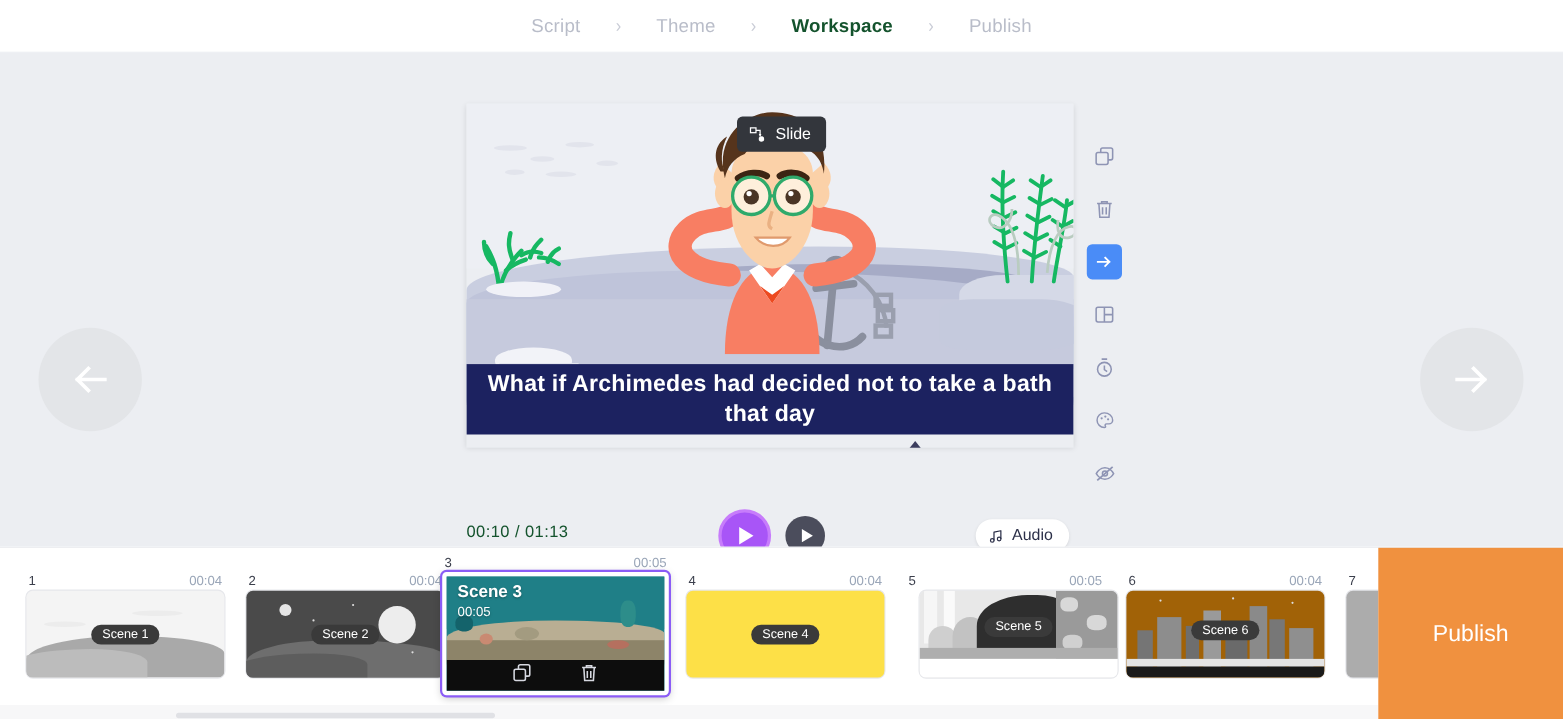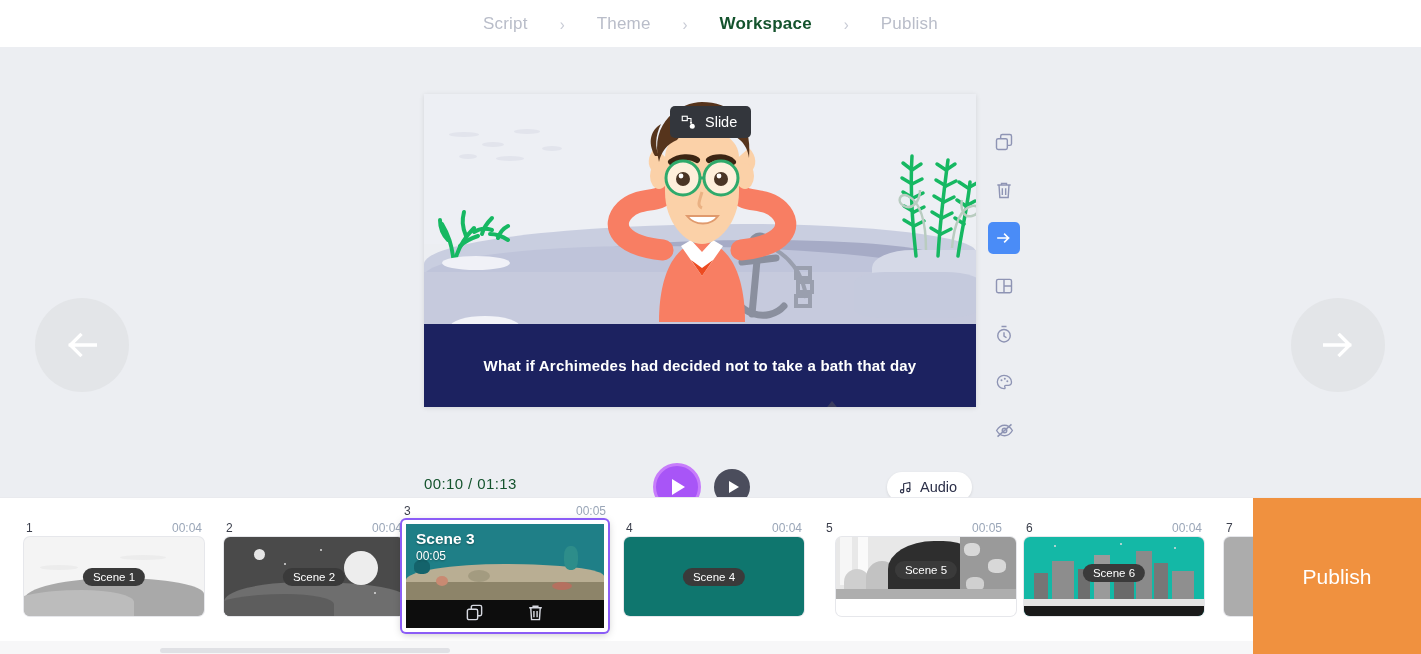--- a/index.html
+++ b/index.html
@@ -78,25 +78,25 @@
     background:#bfc4da;
     border-radius: 40% 60% 0 0 / 30px 40px 0 0;
   }
   .sand3 { position:absolute; left:0; top:178px; width:100%; height:96px; background:#c6cadd; }
   .ridge {
     position:absolute; left:155px; top:146px; width:360px; height:34px;
     background:#a6abc6; border-radius:50%;
   }
   .fish-shadow { position:absolute; background:#e2e4ec; border-radius:50%; height:5px; }
   .caption {
-    position: absolute; left: 0; bottom: 0; width: 100%; height: 83px;
+    position: absolute; left: 0; bottom: 12px; width: 100%; height: 64px;
     background: #1c2260; color: #ffffff;
     display: flex; align-items: center; justify-content: center;
     text-align: center; padding: 0 18px;
-    font-size: 15px; font-weight: bold; line-height: 1.32;
+    font-size: 21px; font-weight: bold; line-height: 1.32;
     letter-spacing: .2px;
   }
   .caption-caret {
     position: absolute; left: 50%; bottom: -10px; margin-left: 119px;
     width: 0; height: 0;
     border-left: 13px solid transparent; border-right: 13px solid transparent;
     border-bottom: 16px solid #3b3d5e;
   }
 
   
@@ -512,21 +512,21 @@
             </span>
           </div>
         </div>
       </div>
 
       <div class="scene-card" style="left:624px;">
         <div class="scene-meta">
           <span class="scene-num">4</span>
           <span class="scene-dur">00:04</span>
         </div>
-        <div class="scene-thumb" style="background:#0f766e;">
+        <div class="scene-thumb" style="background:#fde047;">
           <div class="scene-pill">Scene 4</div>
         </div>
       </div>
 
       <div class="scene-card" style="left:824px;">
         <div class="scene-meta">
           <span class="scene-num">5</span>
           <span class="scene-dur">00:05</span>
         </div>
         <div class="scene-thumb" style="background:#f0f0f0;margin-left:12px;">
@@ -544,21 +544,21 @@
           <div style="position:absolute;left:0;top:62px;width:100%;height:17px;background:#ffffff;"></div>
           <div class="scene-pill" style="top:42%;">Scene 5</div>
         </div>
       </div>
 
       <div class="scene-card" style="left:1024px;">
         <div class="scene-meta">
           <span class="scene-num">6</span>
           <span class="scene-dur">00:04</span>
         </div>
-        <div class="scene-thumb" style="background:#14b8a6;">
+        <div class="scene-thumb" style="background:#a16207;">
           <div style="position:absolute;left:10px;top:36px;width:14px;height:34px;background:#757575;"></div>
           <div style="position:absolute;left:28px;top:24px;width:22px;height:46px;background:#8d8d8d;"></div>
           <div style="position:absolute;left:54px;top:32px;width:12px;height:38px;background:#6e6e6e;"></div>
           <div style="position:absolute;left:70px;top:18px;width:16px;height:52px;background:#9a9a9a;"></div>
           <div style="position:absolute;left:90px;top:40px;width:20px;height:30px;background:#6a6a6a;"></div>
           <div style="position:absolute;left:112px;top:14px;width:16px;height:56px;background:#8a8a8a;"></div>
           <div style="position:absolute;left:130px;top:26px;width:14px;height:44px;background:#777;"></div>
           <div style="position:absolute;left:148px;top:34px;width:22px;height:36px;background:#8f8f8f;"></div>
           <div style="position:absolute;left:0;top:62px;width:100%;height:7px;background:#e4e4e4;"></div>
           <div style="position:absolute;left:0;top:69px;width:100%;height:10px;background:#1a1a1a;"></div>

